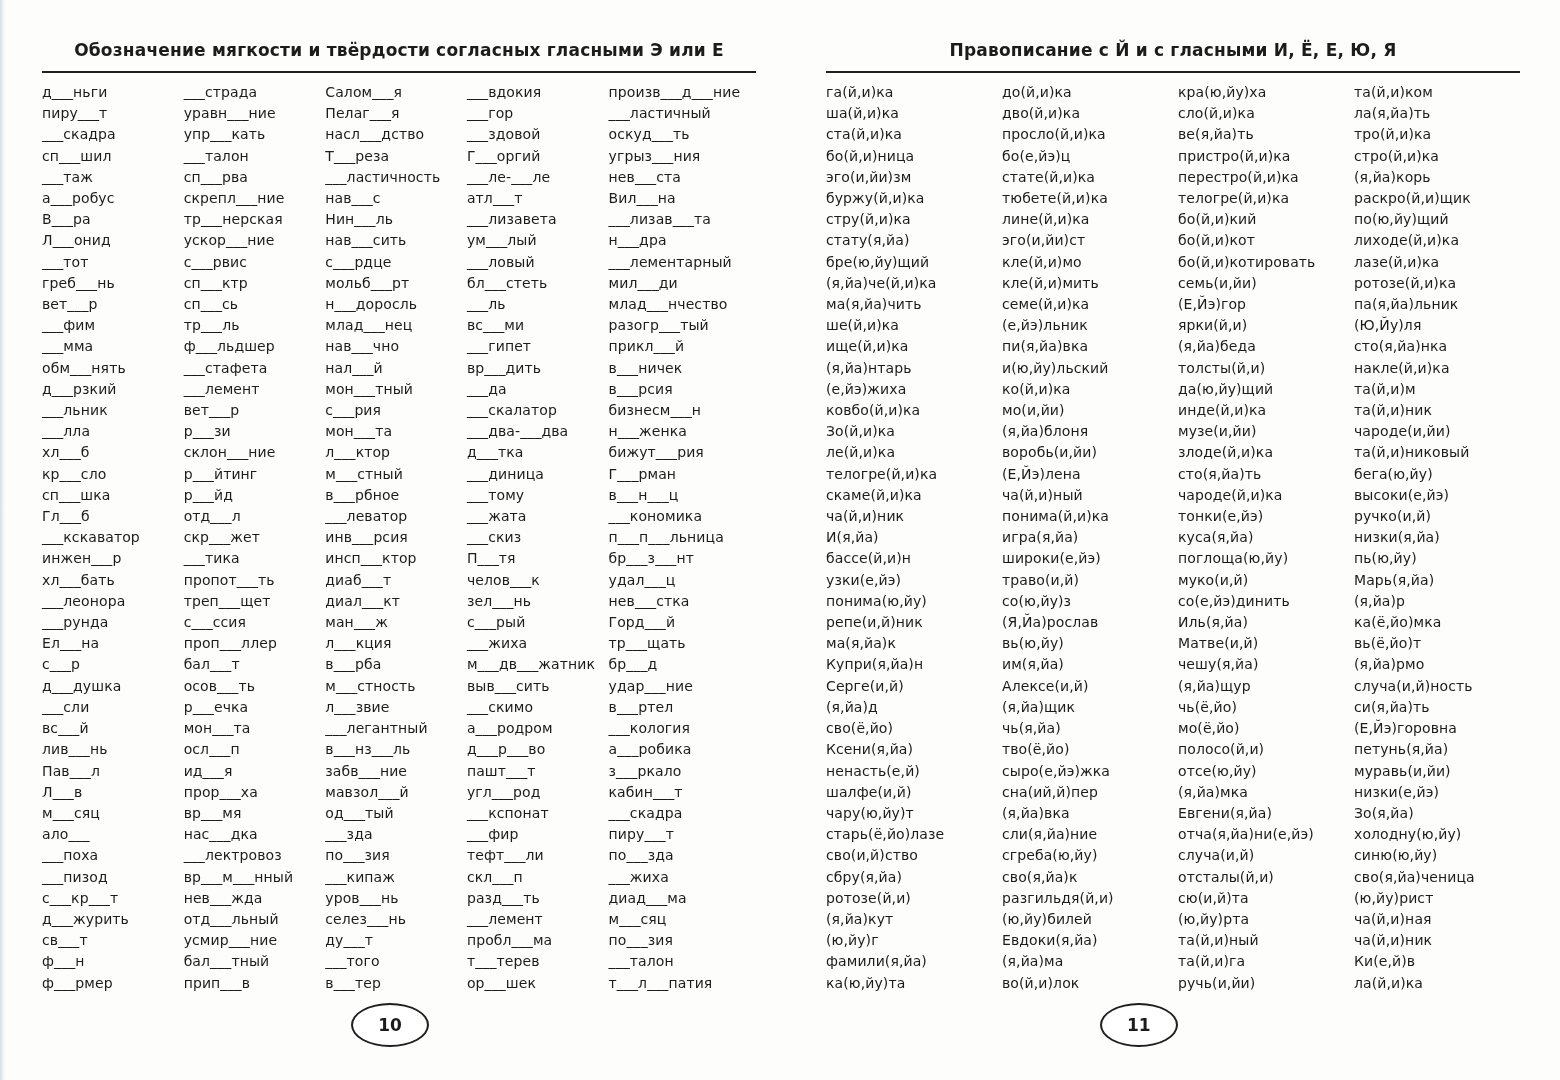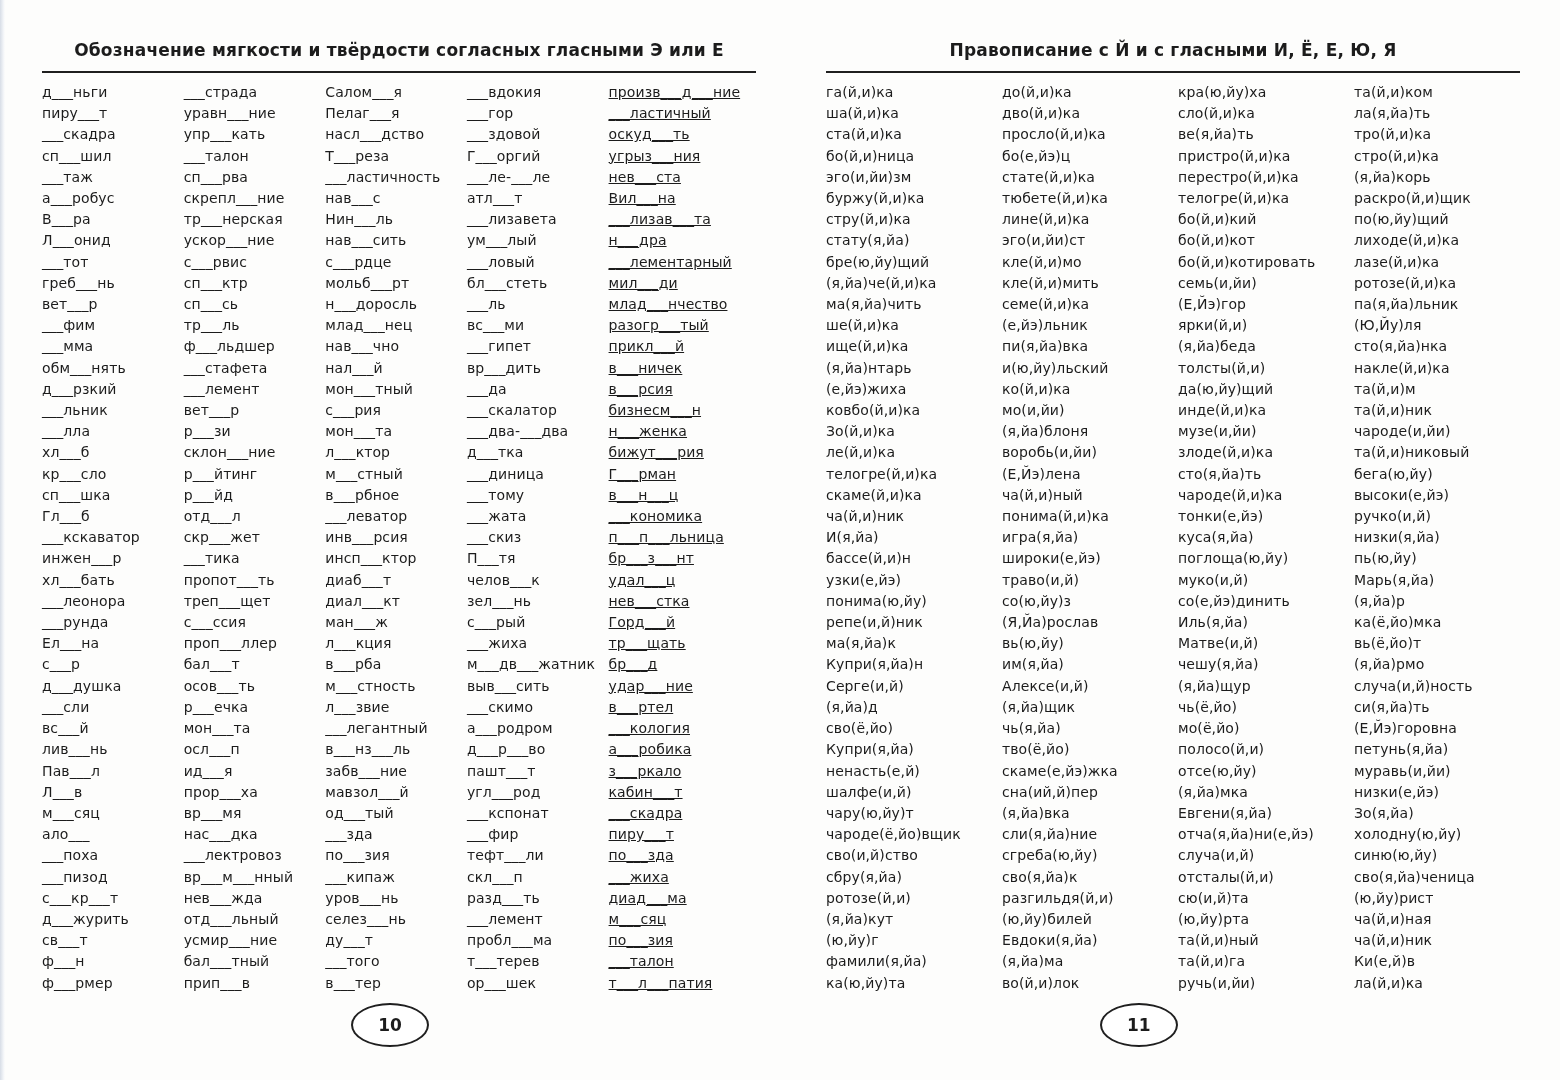--- a/index.html
+++ b/index.html
@@ -31,21 +31,21 @@
     padding-bottom: 11px;
     border-bottom: 2px solid #1f1f1f;
     white-space: nowrap;
   }
   .columns {
     display: flex;
     gap: 10px;
     margin-top: 9px;
   }
   .col { flex: 1; min-width: 0; }
-  .page.left .col:nth-child(5) { flex: 1.12; text-decoration: underline; }
+  .page.left .col:nth-child(5) { flex: 1.12; }
   .word {
     font-size: 14px;
     line-height: 21.2px;
     white-space: nowrap;
     letter-spacing: 0.1px;
   }
   .page-number-badge {
     position: absolute;
     bottom: 33px; left: 50%;
     transform: translateX(-50%);
@@ -328,25 +328,25 @@
           <div class="word">И(я,йа)</div>
           <div class="word">бассе(й,и)н</div>
           <div class="word">узки(е,йэ)</div>
           <div class="word">понима(ю,йу)</div>
           <div class="word">репе(и,й)ник</div>
           <div class="word">ма(я,йа)к</div>
           <div class="word">Купри(я,йа)н</div>
           <div class="word">Серге(и,й)</div>
           <div class="word">(я,йа)д</div>
           <div class="word">сво(ё,йо)</div>
-          <div class="word">Купри(я,йа)</div>
+          <div class="word">Ксени(я,йа)</div>
           <div class="word">ненасть(е,й)</div>
           <div class="word">шалфе(и,й)</div>
           <div class="word">чару(ю,йу)т</div>
-          <div class="word">чароде(ё,йо)вщик</div>
+          <div class="word">старь(ё,йо)лазе</div>
           <div class="word">сво(и,й)ство</div>
           <div class="word">сбру(я,йа)</div>
           <div class="word">ротозе(й,и)</div>
           <div class="word">(я,йа)кут</div>
           <div class="word">(ю,йу)г</div>
           <div class="word">фамили(я,йа)</div>
           <div class="word">ка(ю,йу)та</div>
         </div>
       <div class="col">
           <div class="word">до(й,и)ка</div>
@@ -374,21 +374,21 @@
           <div class="word">широки(е,йэ)</div>
           <div class="word">траво(и,й)</div>
           <div class="word">со(ю,йу)з</div>
           <div class="word">(Я,Йа)рослав</div>
           <div class="word">вь(ю,йу)</div>
           <div class="word">им(я,йа)</div>
           <div class="word">Алексе(и,й)</div>
           <div class="word">(я,йа)щик</div>
           <div class="word">чь(я,йа)</div>
           <div class="word">тво(ё,йо)</div>
-          <div class="word">скаме(е,йэ)жка</div>
+          <div class="word">сыро(е,йэ)жка</div>
           <div class="word">сна(ий,й)пер</div>
           <div class="word">(я,йа)вка</div>
           <div class="word">сли(я,йа)ние</div>
           <div class="word">сгреба(ю,йу)</div>
           <div class="word">сво(я,йа)к</div>
           <div class="word">разгильдя(й,и)</div>
           <div class="word">(ю,йу)билей</div>
           <div class="word">Евдоки(я,йа)</div>
           <div class="word">(я,йа)ма</div>
           <div class="word">во(й,и)лок</div>

